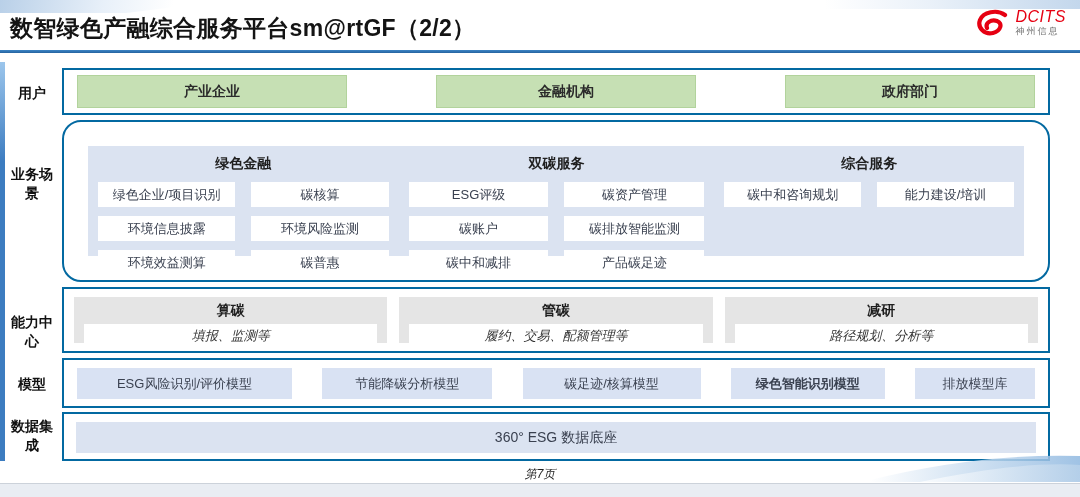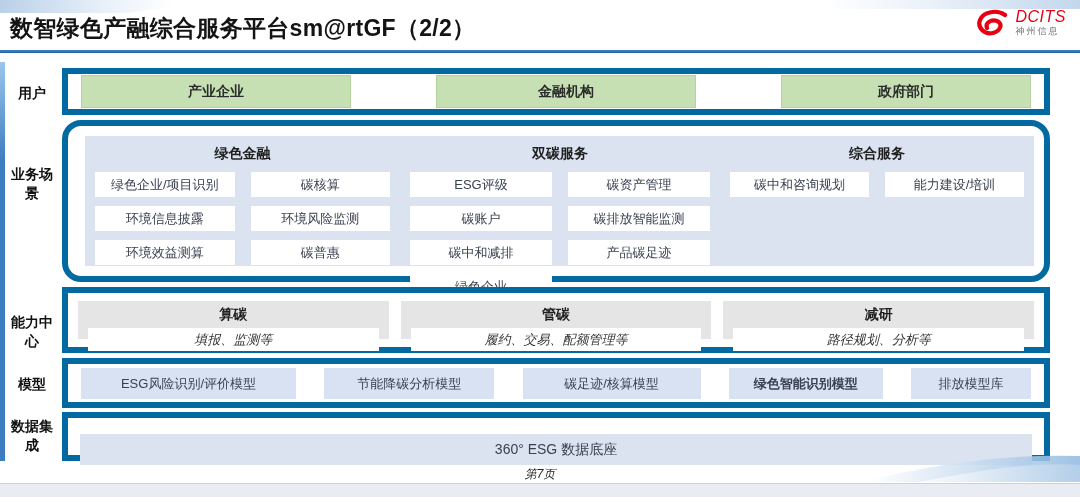--- a/index.html
+++ b/index.html
@@ -19,42 +19,42 @@
   .logo{position:absolute;top:9px;right:14px;display:flex;align-items:center;gap:5px;}
   .logo-text{display:flex;flex-direction:column;line-height:1.05;}
   .logo-brand{color:#e60012;font-weight:normal;font-style:italic;font-size:16px;letter-spacing:.5px;}
   .logo-company{color:#6d6d6d;font-size:9px;letter-spacing:2px;margin-top:1px;}
   
   .left-bar{position:absolute;left:0;top:62px;width:5px;height:399px;
     background:linear-gradient(180deg,#9cc6ec 0%,#3c7cc0 25%,#3c7cc0 100%);}
   .row-label{position:absolute;left:6px;width:52px;text-align:center;
     font-size:14px;font-weight:bold;color:#111;line-height:1.35;word-break:break-all;}
   
-  .row-box{position:absolute;left:62px;width:988px;border:6px solid #0369a1;background:#fff;box-sizing:border-box;}
+  .row-box{position:absolute;left:62px;width:988px;border:2px solid #0369a1;background:#fff;box-sizing:border-box;}
   .row-users{top:68px;height:47px;display:flex;align-items:center;justify-content:space-between;padding:0 13px;}
   .green-box{height:33px;line-height:31px;text-align:center;background:#c6e0b4;border:1px solid #b2d39c;
     font-size:14px;font-weight:bold;color:#2b2b2b;box-sizing:border-box;}
   .gb-1{width:270px;}.gb-2{width:260px;}.gb-3{width:250px;}
-  .row-scenarios{top:120px;height:162px;padding:10px;display:flex;justify-content:flex-end;border-radius:19px;}
+  .row-scenarios{top:120px;height:162px;padding:24px;display:flex;justify-content:space-between;border-radius:19px;}
   .panel{background:#dbe3f1;box-sizing:border-box;padding:6px 10px;}
   .panel-1{width:315px;}.panel-2{width:320px;}.panel-3{width:314px;}
   .panel-title{text-align:center;font-weight:bold;font-size:14px;color:#1f1f1f;margin:3px 0 9px;}
   .grid2{display:grid;grid-template-columns:1fr 1fr;gap:9px 16px;align-content:start;}
   .item{background:#fff;height:25px;line-height:25px;text-align:center;font-size:13px;color:#3a4150;
     white-space:nowrap;overflow:hidden;}
   .row-capabilities{top:287px;height:66px;padding:8px 10px;display:flex;gap:12px;}
   .cap-panel{flex:1;background:#e5e5e5;padding:3px 10px 0;box-sizing:border-box;}
   .cap-title{text-align:center;font-weight:bold;font-size:14px;color:#1f1f1f;margin:2px 0 4px;}
   .cap-desc{background:#fff;height:23px;line-height:23px;text-align:center;font-style:italic;
     font-size:13px;color:#333;}
   .row-models{top:358px;height:50px;display:flex;align-items:center;justify-content:space-between;padding:0 13px;}
   .model-box{background:#d9e2f3;height:31px;line-height:31px;text-align:center;font-size:13px;color:#3a4150;
     white-space:nowrap;}
   .mb-1{width:215px;}.mb-2{width:170px;}.mb-3{width:178px;}.mb-4{width:154px;font-weight:bold;}.mb-5{width:120px;}
-  .row-data{top:412px;height:49px;padding:16px 12px;}
+  .row-data{top:412px;height:49px;padding:8px 12px;}
   .data-box{background:#dbe3f1;height:31px;line-height:31px;text-align:center;font-size:14px;color:#3a4150;}
   
   .lbl-users{top:84px;}
   .lbl-scenarios{top:165px;}
   .lbl-capabilities{top:313px;}
   .lbl-models{top:375px;}
   .lbl-data{top:417px;}
   
   .page-num{position:absolute;top:466px;left:0;width:100%;text-align:center;
     font-size:12px;font-style:italic;color:#1f1f1f;}

